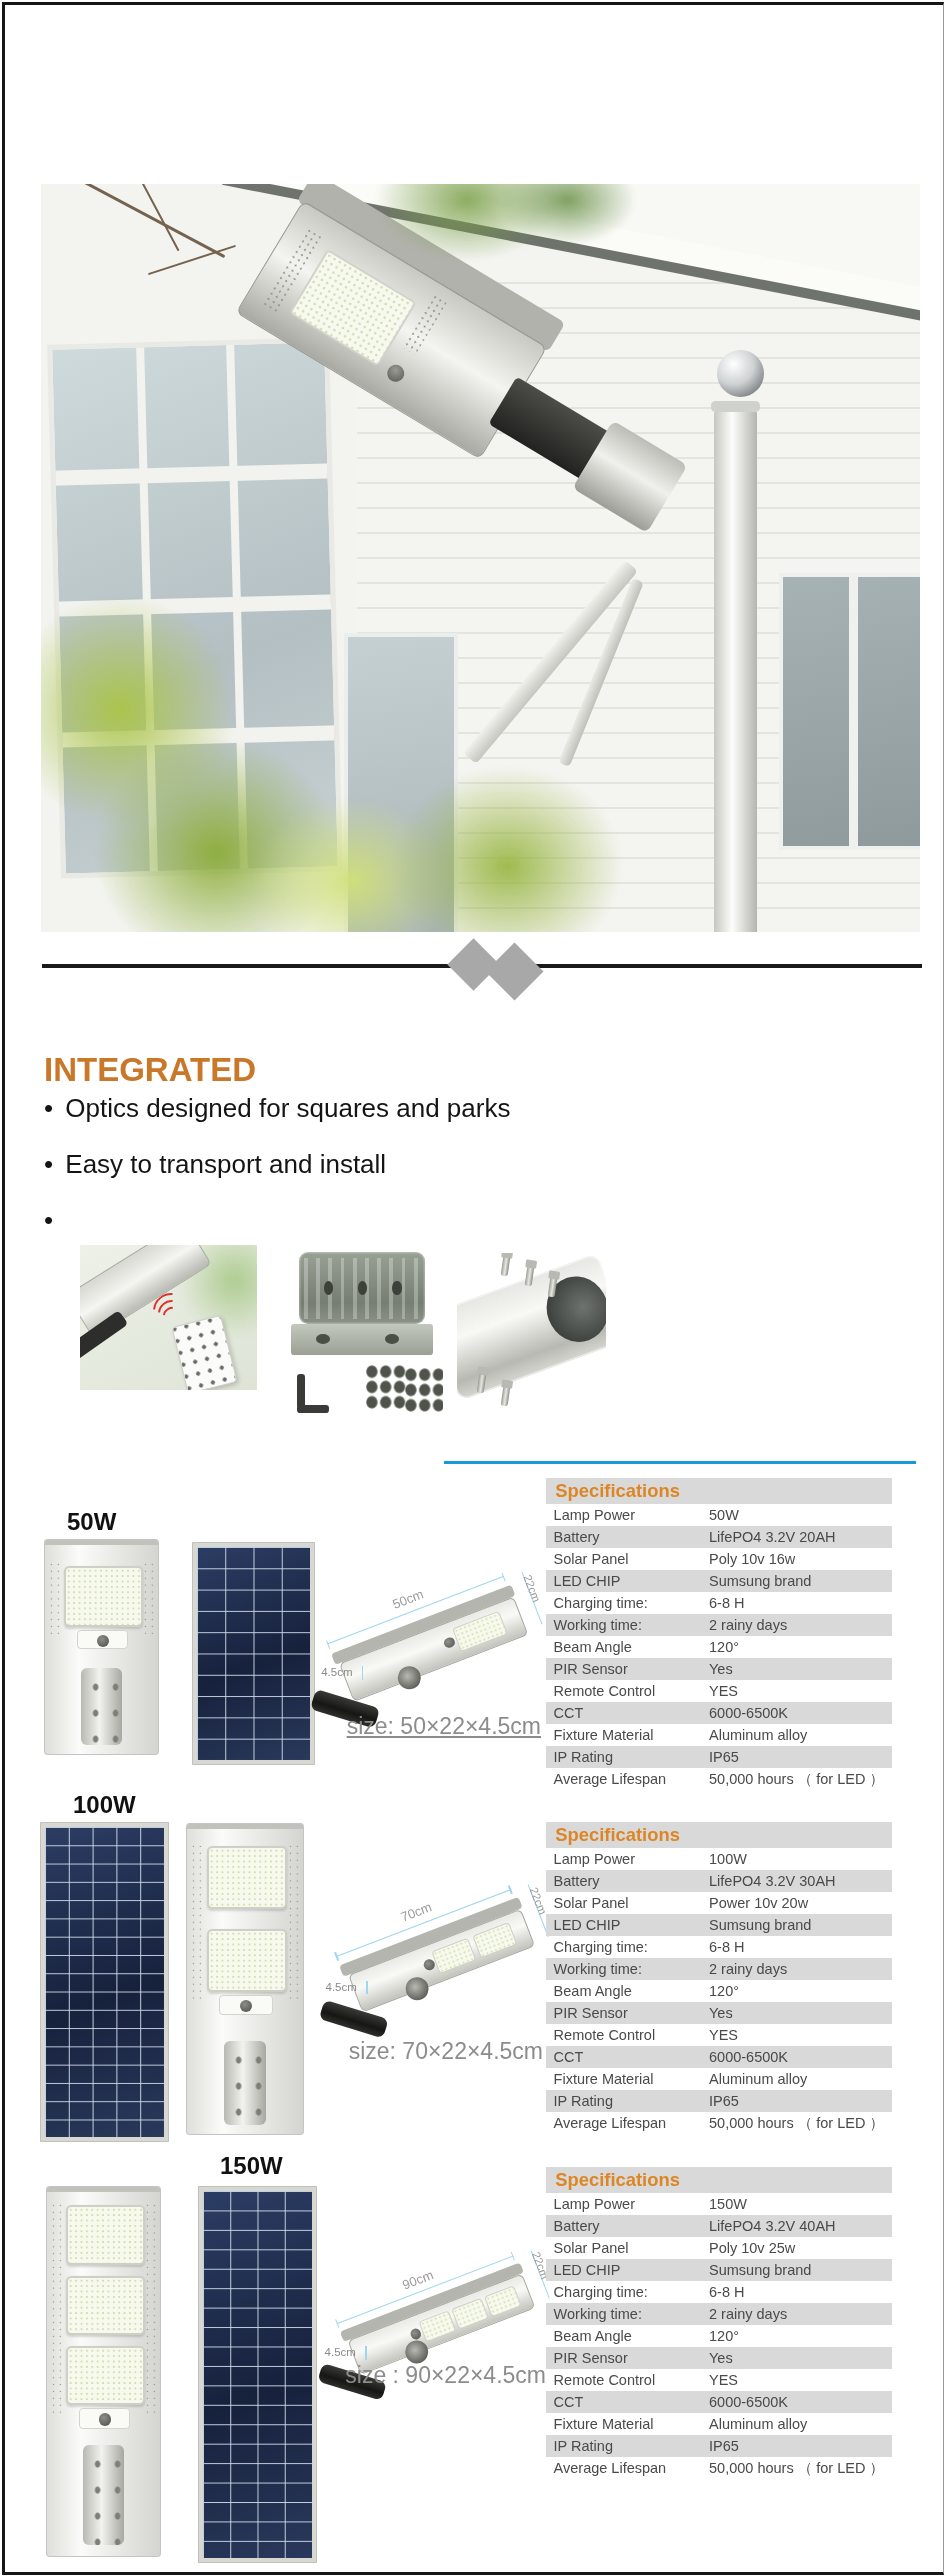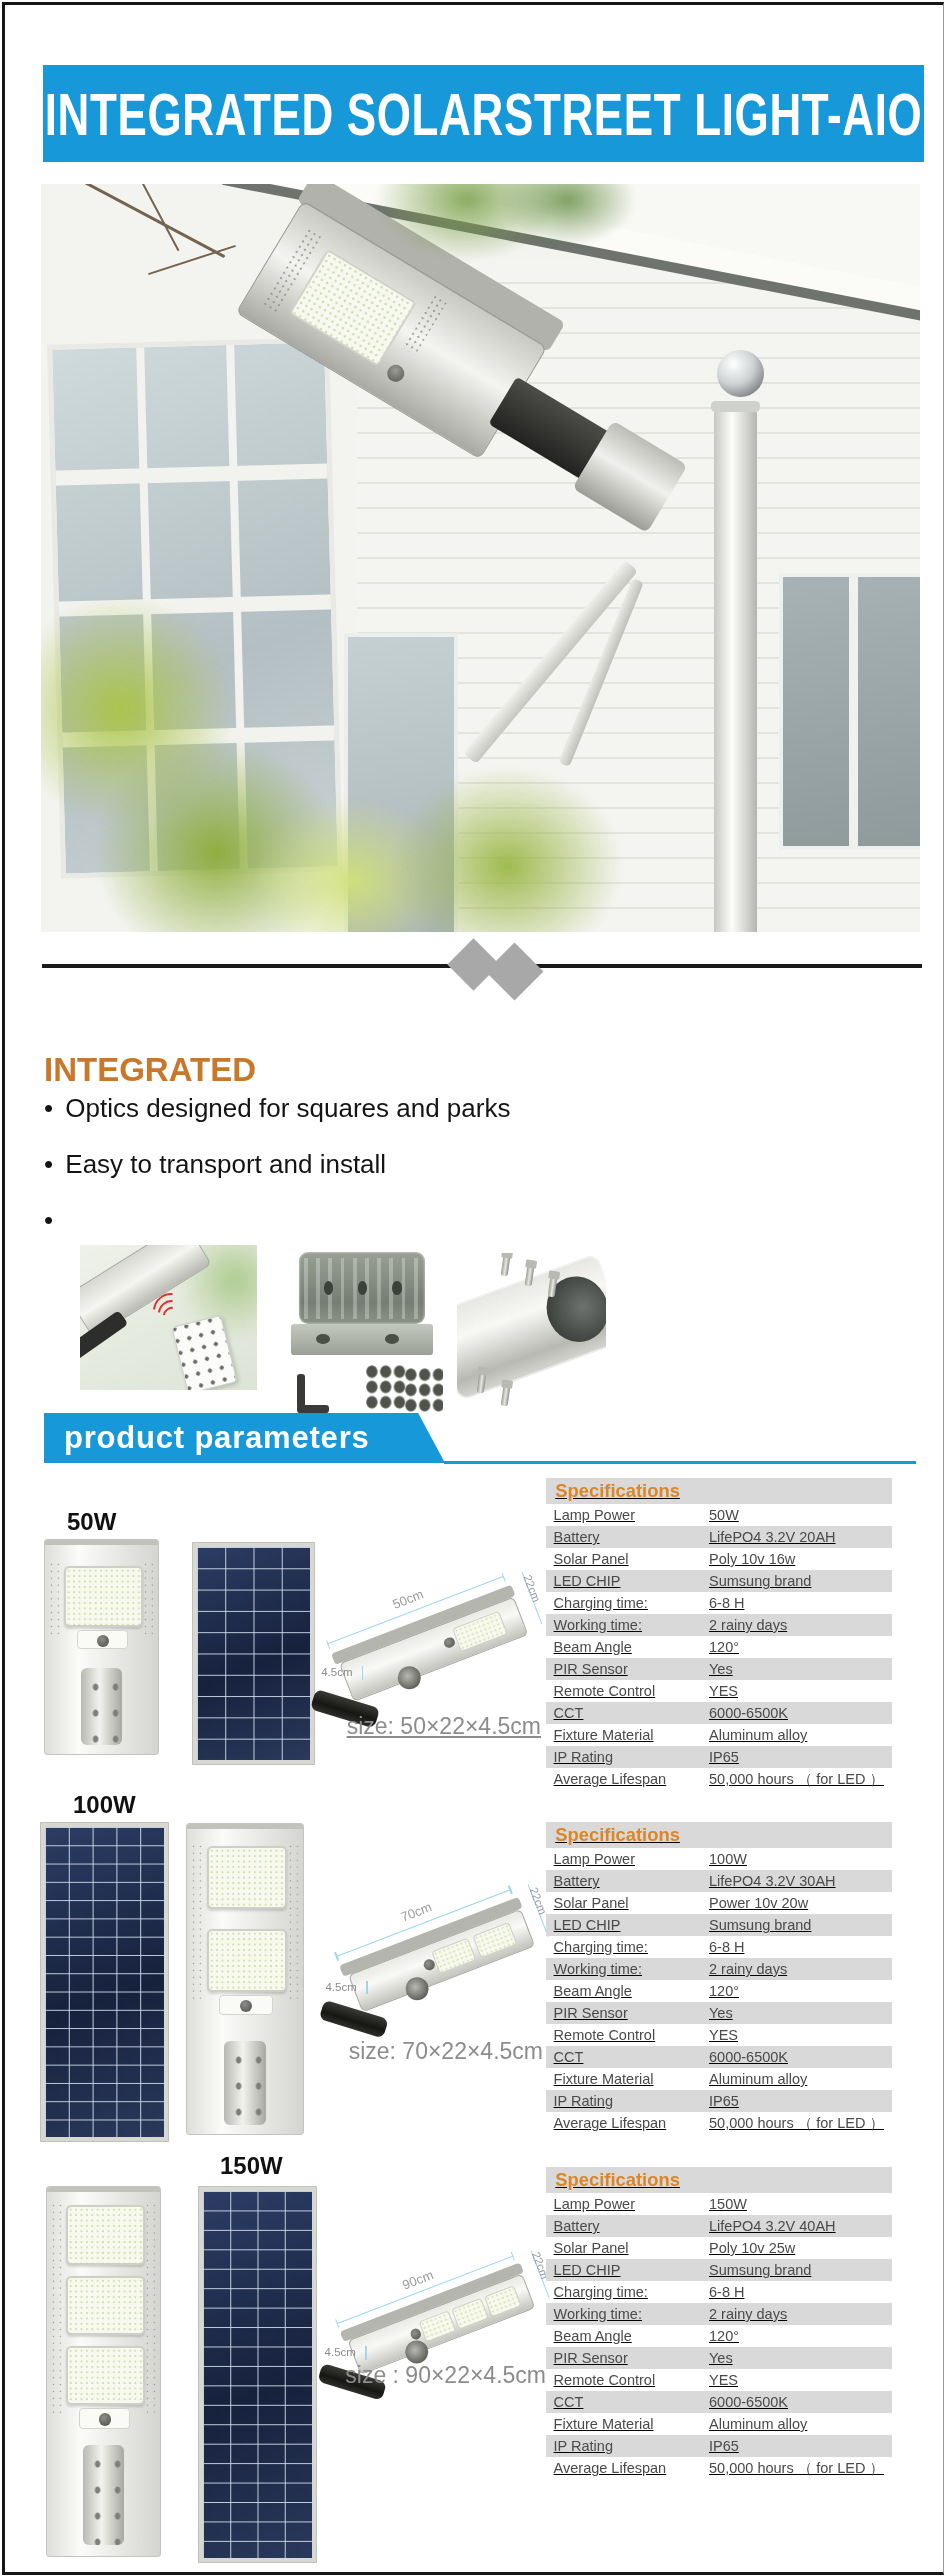--- a/index.html
+++ b/index.html
@@ -133,21 +133,21 @@
   .c4{left:14%;top:76%;transform:rotate(8deg);}
   .c5{left:30%;top:84%;transform:rotate(8deg);}
 
   
   .param-banner{position:absolute;left:44px;top:1413px;width:401px;height:50px;background:#1798D8;
                 clip-path:polygon(0 0,93.3% 0,100% 100%,0 100%);display:flex;align-items:center;}
   .param-text{color:#fff;font-weight:700;font-size:31px;padding-left:20px;letter-spacing:0.8px;}
   .param-line{position:absolute;left:444px;top:1461px;width:472px;height:3.1px;background:#1798D8;}
 
   
-  .spec-table{position:absolute;width:346px;text-decoration:underline;}
+  .spec-table{position:absolute;width:346px;}
   .spec-header{background:#D9D9D9;color:#DD8626;font-weight:700;font-size:18.4px;height:26px;
                line-height:26px;padding-left:9.2px;}
   .spec-row{display:flex;height:22px;line-height:22px;font-size:14.5px;color:#4A4A4A;}
   .spec-row:nth-child(even){background:#D9D9D9;}
   .spec-label{width:163px;padding-left:7.6px;box-sizing:border-box;}
   .spec-value{flex:1;}
   .t50{left:546px;top:1478px;}
   .t100{left:546px;top:1822px;}
   .t150{left:546px;top:2167px;}
 
@@ -231,23 +231,20 @@
   .an150 .a-mod.x1{right:44%;width:16%;} .an150 .a-mod.x2{right:25%;width:16%;} .an150 .a-mod.x3{right:6%;width:16%;}
   .an150 .a-sensor{right:62%;}
   .an150 .dim-h{left:2%;top:62%;}
 </style>
 </head>
 <body>
 
 <div id="page">
   <div class="frame"></div>
 
-  <div class="title-banner">
-    <span class="title-text">INTEGRATED SOLARSTREET LIGHT-AIO</span>
-  </div>
 
   <div class="photo">
     <div class="ph-siding"></div>
     <div class="ph-gable"></div>
     <div class="ph-eave">
       <div class="fascia"></div>
       <div class="bar"></div>
     </div>
     <div class="ph-window-big"></div>
     <div class="ph-window-mid"></div>
@@ -325,23 +322,20 @@
     <div class="cl-body">
       <div class="cl-open"></div>
     </div>
     <div class="cl-bolt c1"></div>
     <div class="cl-bolt c2"></div>
     <div class="cl-bolt c3"></div>
     <div class="cl-bolt c4"></div>
     <div class="cl-bolt c5"></div>
   </div>
 
-  <div class="param-banner">
-    <span class="param-text">product parameters</span>
-  </div>
   <div class="param-line"></div>
 
   <div class="model-label m50">50W</div>
   <div class="front fr50">
     <div class="f-speck"></div>
     <div class="f-speck r"></div>
     <div class="f-mod"></div>
     <div class="f-sensor"></div>
     <div class="f-mount"></div>
   </div>

